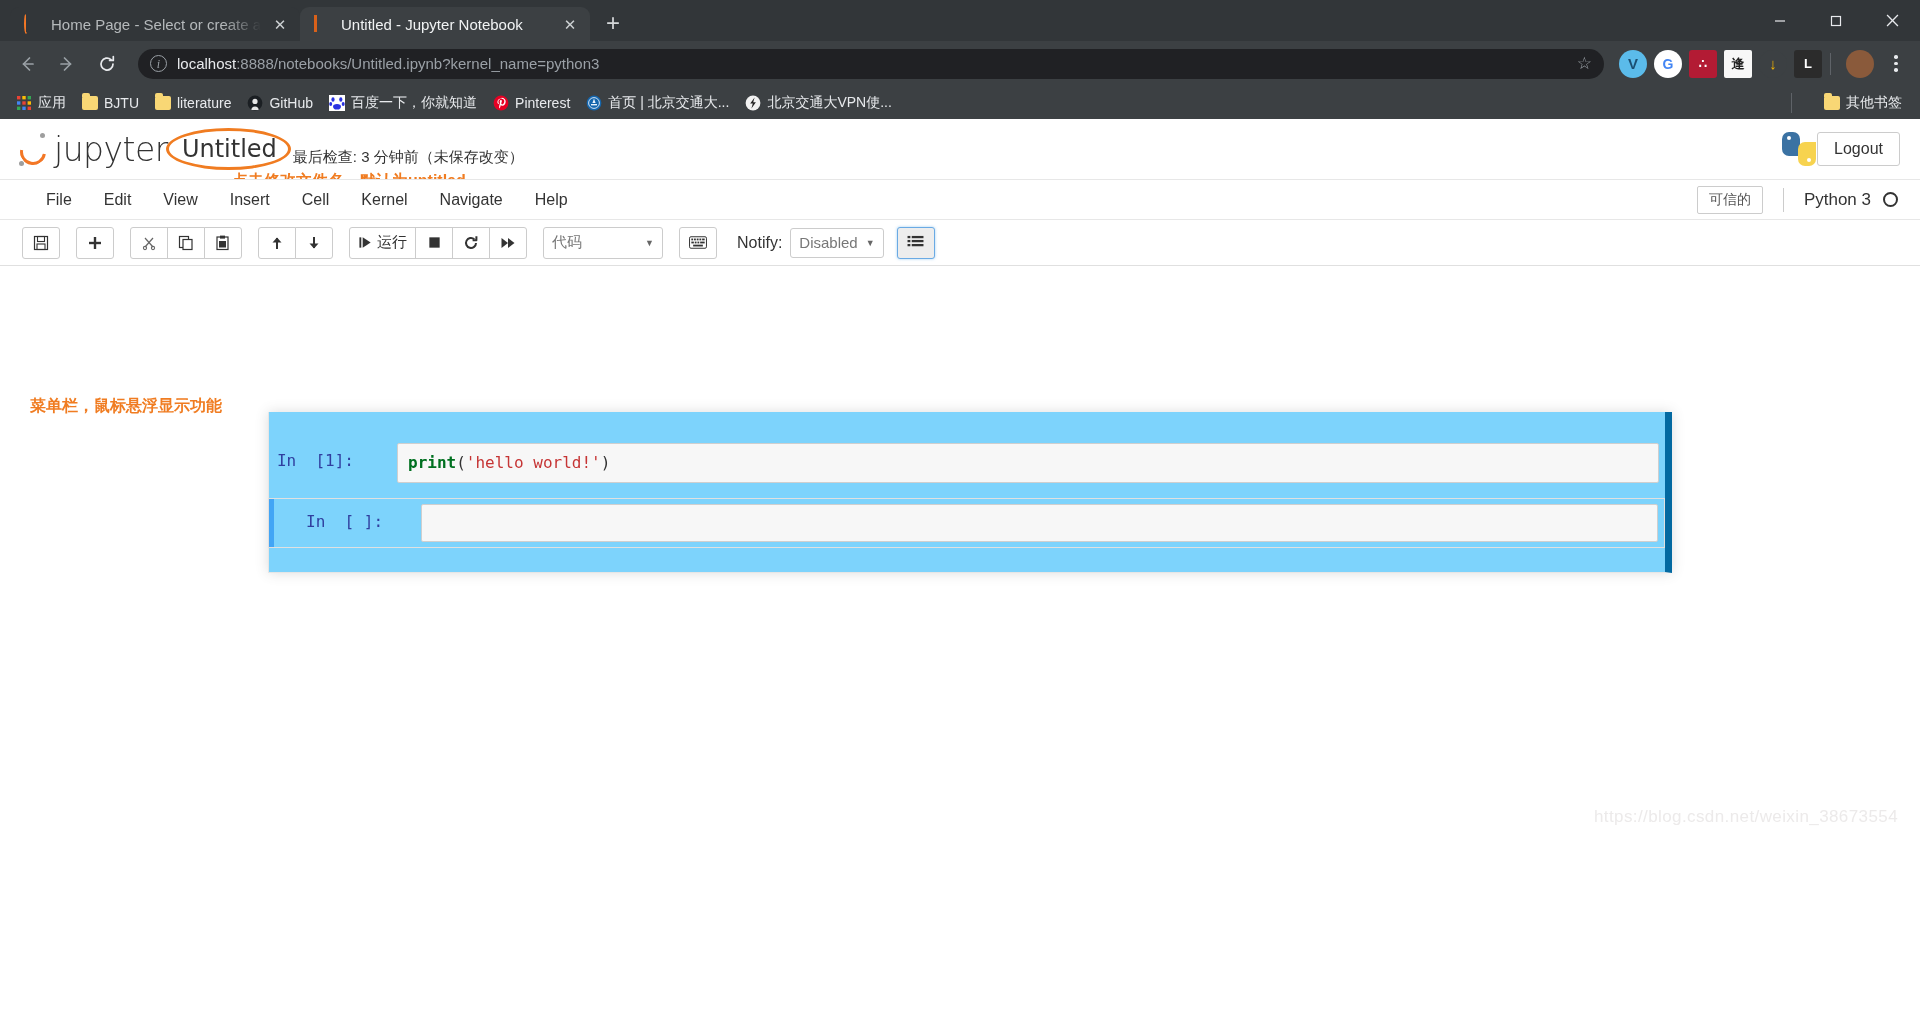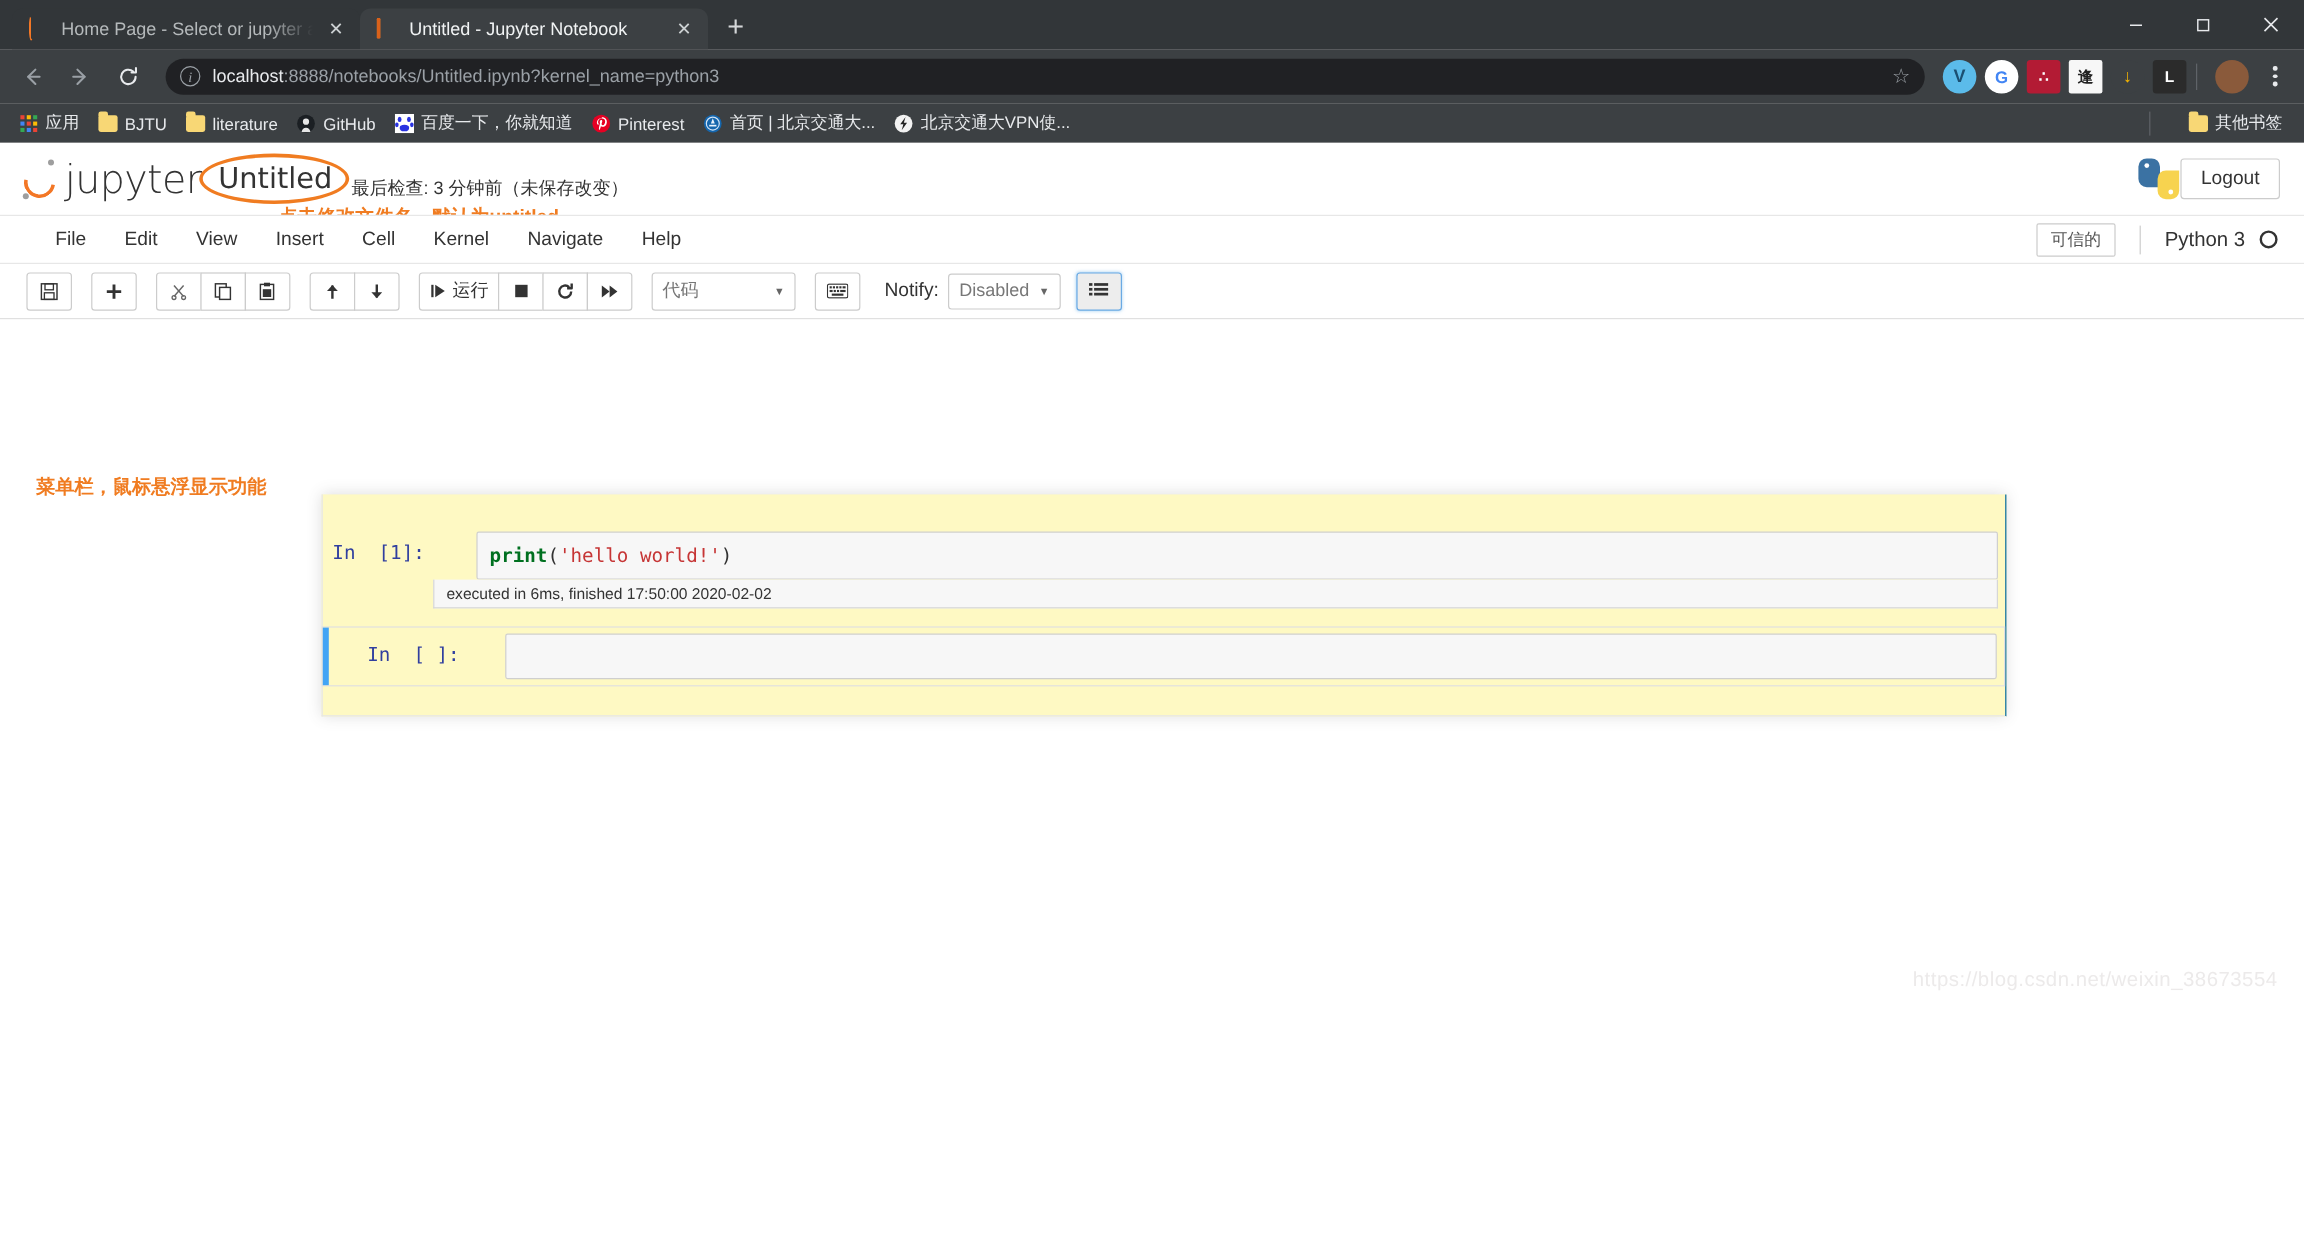--- a/index.html
+++ b/index.html
@@ -237,22 +237,22 @@
   .caret { font-size: 9px; color: #666; }
   .icon-svg { display: block; }
 
   .annot-toolbar {
     position: absolute; left: 30px; top: 277px;
     font-size: 16px; font-weight: bold; color: #f07c21;
   }
 
   
   .nb-container {
-    position: absolute; left: 268px; top: 293px; width: 1404px; background: #fef9c3;
-    border-left: 1px solid #e6e6e6; border-right: 1px solid #0369a1;
+    position: absolute; left: 268px; top: 293px; width: 1404px; background: #7dd3fc;
+    border-left: 1px solid #e6e6e6; border-right: 7px solid #0369a1;
     border-bottom: 1px solid #e6e6e6;
     box-shadow: 0 0 12px rgba(87,87,87,.2);
     padding: 26px 0 24px 0;
   }
   .cell { display: flex; padding: 5px 6px 5px 0; position: relative; }
   .cell.selected::before {
     content: ""; position: absolute; left: 0; top: 0; bottom: 0; width: 5px;
     background: #42a5f5;
   }
   .cell.selected { border: 1px solid #e0e0e0; padding-left: 0; }
@@ -289,21 +289,21 @@
 </head>
 <body>
 
 <div class="browser">
 
   <div class="tabstrip">
     <div class="tab inactive">
       <span class="tab-favicon">
         <span class="jfav"></span>
       </span>
-      <span class="tab-title">Home Page - Select or jupyter a</span>
+      <span class="tab-title">Home Page - Select or create a</span>
       <span class="tab-close">✕</span>
     </div>
     <div class="tab active">
       <span class="tab-favicon">
         <span class="bookfav"></span>
       </span>
       <span class="tab-title">Untitled - Jupyter Notebook</span>
       <span class="tab-close">✕</span>
     </div>
     <div class="newtab">
@@ -611,21 +611,20 @@
     </div>
 
     <div class="annot-toolbar">菜单栏，鼠标悬浮显示功能</div>
 
     <div class="nb-container">
 
       <div class="cell">
         <div class="prompt">In  [1]:</div>
         <div class="input-area">
           <div class="code-box"><span class="tok-fn">print</span><span class="tok-par">(</span><span class="tok-str">'hello world!'</span><span class="tok-par">)</span></div>
-          <div class="exec-info">executed in 6ms, finished 17:50:00 2020-02-02</div>
         </div>
       </div>
 
       <div class="cell selected" style="margin-top:10px;margin-left:-1px;">
         <div class="prompt" style="padding-left:13px;margin-left:24px;">In  [ ]:</div>
         <div class="input-area">
           <div class="code-box empty"></div>
         </div>
       </div>
 

